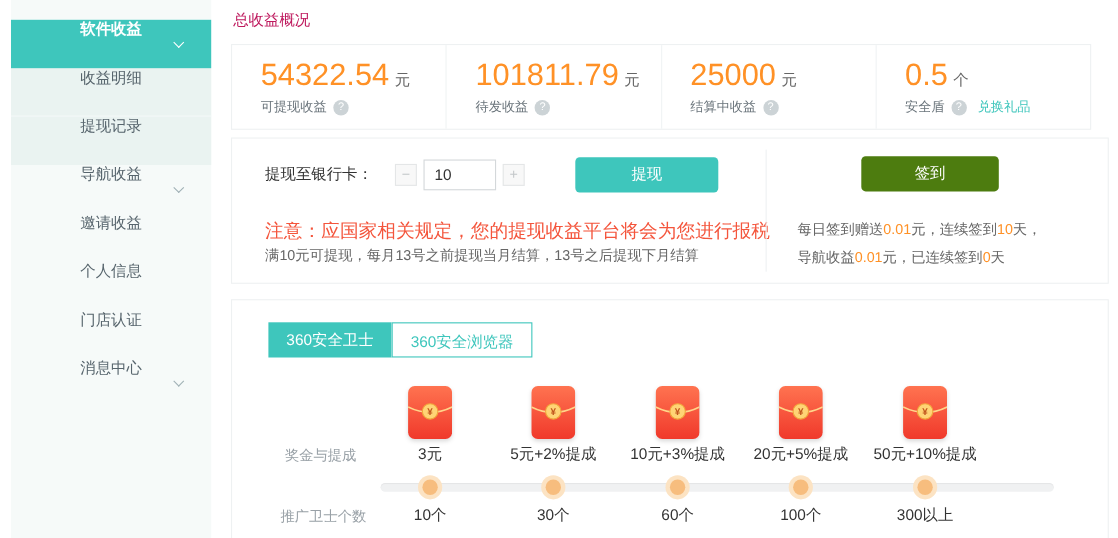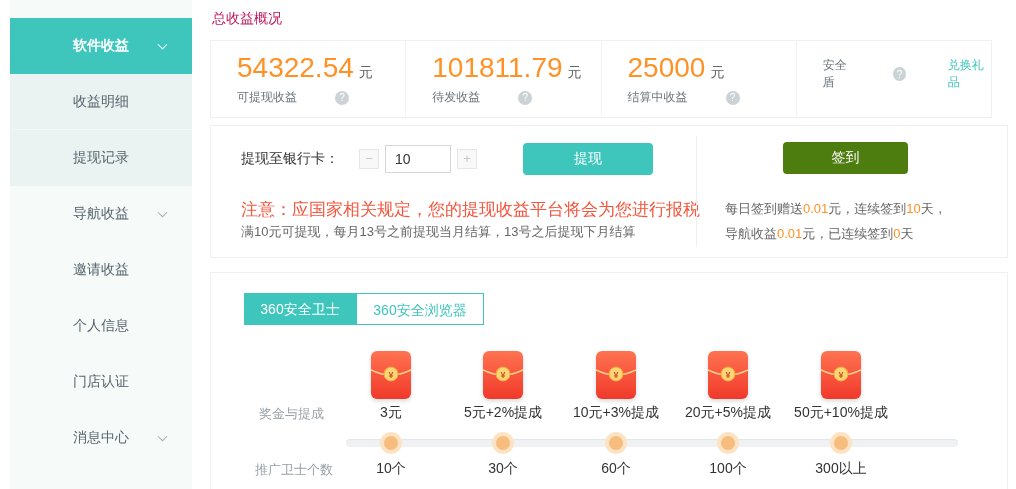--- a/index.html
+++ b/index.html
@@ -3,41 +3,41 @@
 <meta charset="utf-8">
 <style>
   * { margin:0; padding:0; box-sizing:border-box; }
   html,body { width:1016px; height:489px; overflow:hidden; background:#fff;
               font-family:"Liberation Sans","DejaVu Sans",sans-serif; }
   .page { position:relative; width:1016px; height:489px; background:#fff; }
 
   
   .sidebar { position:absolute; left:10px; top:0; width:182px; height:489px;
              background:#f6faf9; padding-top:18px; }
-  .side-item { height:56px; display:flex; align-items:center; justify-content:center;
+  .side-item { height:44px; display:flex; align-items:flex-start; justify-content:center;
                font-size:14px; color:#57656d; position:relative; cursor:pointer; }
   .side-item.active { background:#3ec6bc; color:#fff; font-weight:bold; }
   .sub-group { background:#eaf3f1; }
   .sub-group .side-item { border-bottom:1px solid #f4f9f8; }
   .sub-group .side-item:last-child { border-bottom:none; }
   .chev { position:absolute; right:26px; top:50%; width:7px; height:7px;
           border-right:1px solid #9fb0b5; border-bottom:1px solid #9fb0b5;
           transform:translateY(-70%) rotate(45deg); }
   .side-item.active .chev { border-color:#fff; }
 
   
   .main-title { position:absolute; left:212px; top:10px; font-size:14px; color:#be185d; }
 
   .card { position:absolute; background:#fff; border:1px solid #eef1f2; }
   .card-stats { left:210px; top:40px; width:782px; height:78px; display:flex; }
   .stat { flex:1; padding:11px 0 0 26px; border-right:1px solid #f0f3f4; }
   .stat:last-child { border-right:none; }
   .stat-num { font-size:28px; color:#ff9126; }
   .stat-unit { font-size:14px; color:#666; margin-left:5px; }
-  .stat-label { margin-top:5px; font-size:12px; color:#6b757c; display:flex; align-items:center;gap:32px; }
+  .stat-label { margin-top:5px; font-size:12px; color:#6b757c; display:flex; align-items:center; }
   .help { width:14px; height:14px; border-radius:50%; background:#ccd3d6; color:#fff;
           font-size:10px; display:inline-flex; align-items:center; justify-content:center;
           margin-left:6px; cursor:pointer; }
   .redeem-link { color:#3ec6bc; margin-left:10px; cursor:pointer; }
 
   .card-withdraw { left:210px; top:125px; width:798px; height:133px; }
   .withdraw-row { position:absolute; left:30px; top:17px; display:flex; align-items:center; }
   .wd-label { font-size:14px; color:#333; margin-right:14px; }
   .step-btn { width:20px; height:20px; background:#f8f8f8; border:1px solid #e4e6e7;
               color:#c3c7c9; font-size:13px; line-height:17px; text-align:center;
@@ -146,20 +146,23 @@
     <div class="stat">
       <div>
         <span class="stat-num">25000</span><span class="stat-unit">元</span>
       </div>
       <div class="stat-label">
         <span>结算中收益</span>
         <span class="help">?</span>
       </div>
     </div>
     <div class="stat">
+      <div>
+        <span class="stat-num">0.5</span><span class="stat-unit">个</span>
+      </div>
       <div class="stat-label">
         <span>安全盾</span>
         <span class="help">?</span>
         <span class="redeem-link">兑换礼品</span>
       </div>
     </div>
   </div>
 
   <div class="card card-withdraw">
     <div class="withdraw-row">

